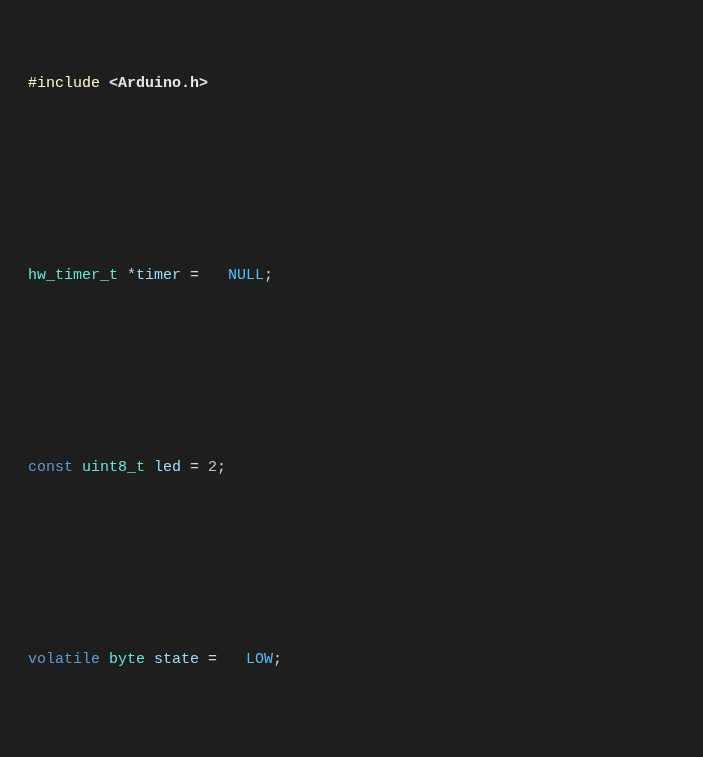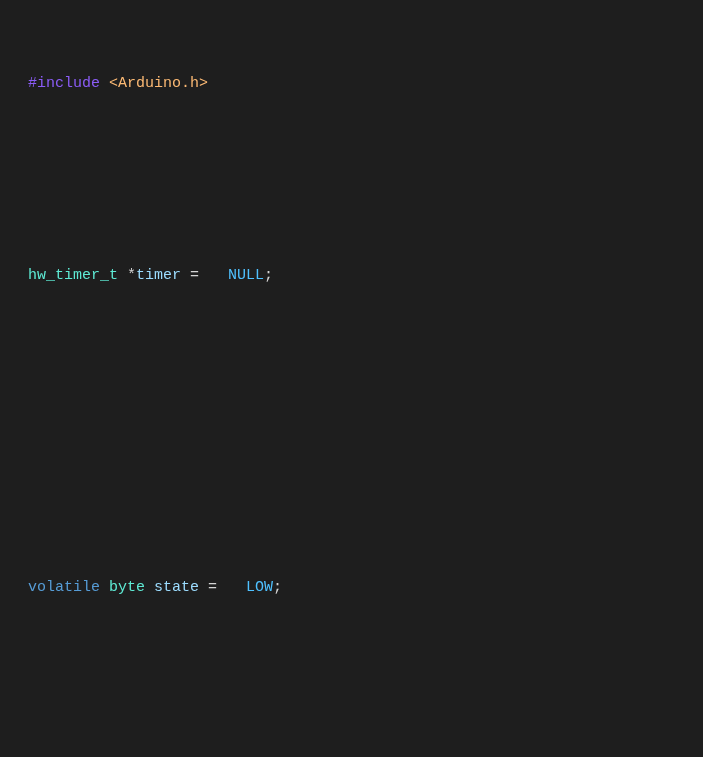--- a/index.html
+++ b/index.html
@@ -21,39 +21,40 @@
     }
     .line {
       position: relative;
       height: 24px;
       line-height: 24px;
     }
     .keyword { color: #569cd6; }
     .type { color: #5eead4; }
     .const { color: #4fc1ff; margin-left: 20px; }
     .var { color: #9cdcfe; text-align: center; }
-    .str { color: #fdba74; }
+    .str { color: #e5e5e5; font-weight: bold; }
     .num { color: #b5cea8; }
     .op { color: #d4d4d4; }
     .pn { color: #d4d4d4; }
-    .inc { color: #8b5cf6; }
+    .inc { color: #fef9c3; }
   </style>
 </head>
 <body>
 
 <div class="editor">
 
   <div class="line"><span class="inc">#include</span> <span class="str">&lt;Arduino.h&gt;</span></div>
 
   <div class="line"></div>
 
   <div class="line"><span class="type">hw_timer_t</span> <span class="op">*</span><span class="var">timer</span><span class="op"> = </span><span class="const">NULL</span><span class="pn">;</span></div>
 
   <div class="line"></div>
 
+  <div class="line"><span class="keyword">const</span> <span class="type">uint8_t</span> <span class="var">led</span><span class="op"> = </span><span class="num">2</span><span class="pn">;</span></div>
 
   <div class="line"></div>
 
   <div class="line"><span class="keyword">volatile</span> <span class="type">byte</span> <span class="var">state</span><span class="op"> = </span><span class="const">LOW</span><span class="pn">;</span></div>
 
   <div class="line"></div>
 
   
 
   

